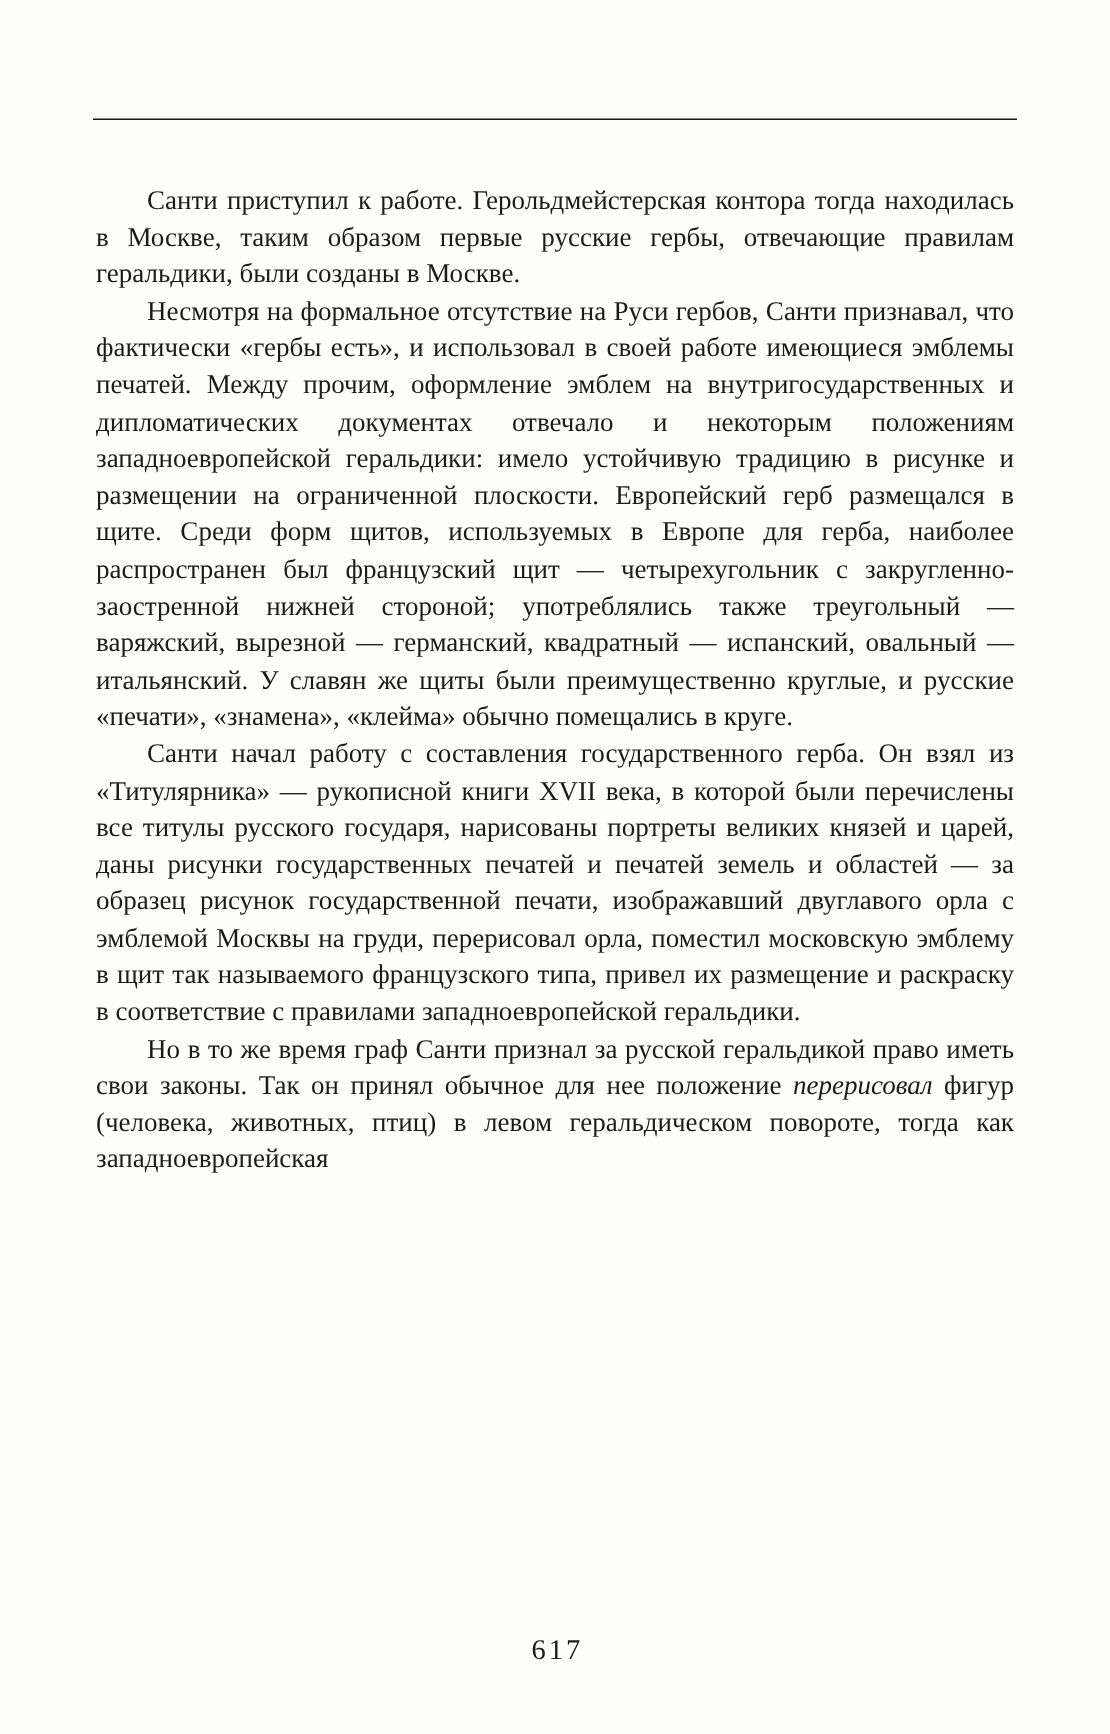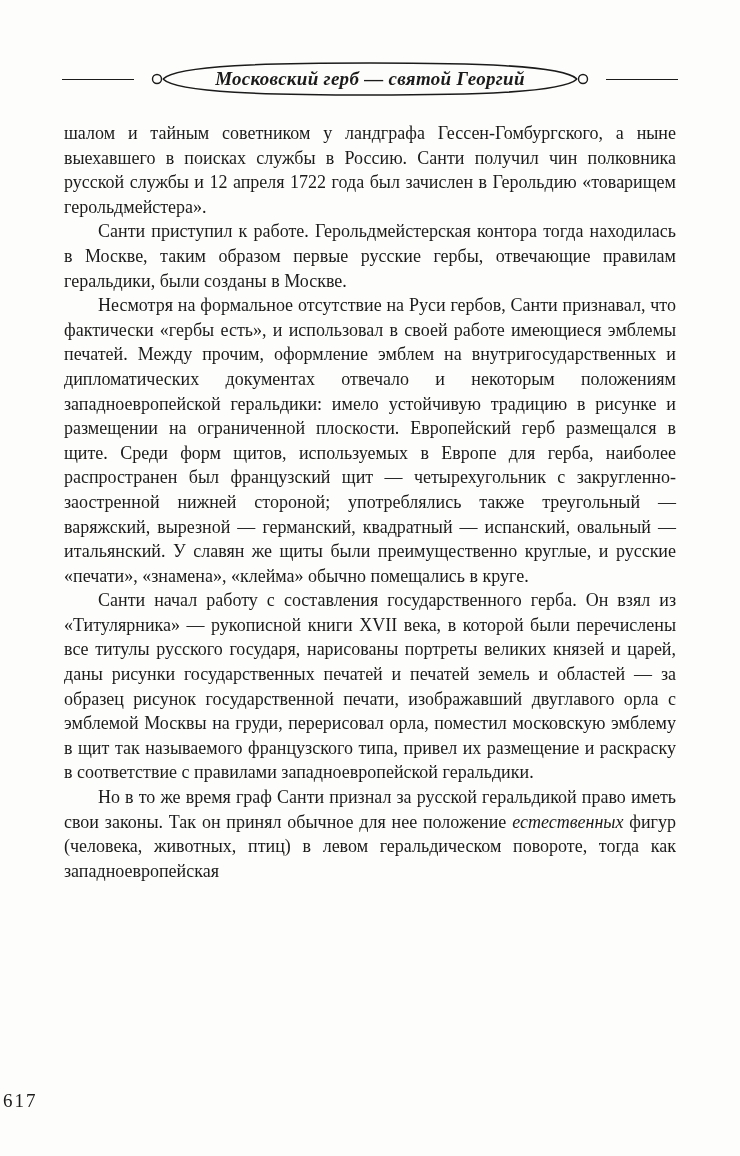--- a/index.html
+++ b/index.html
@@ -72,46 +72,37 @@
   }
   .body-text p.indent {
     text-indent: 34px;
   }
   
   .page-number {
     position: absolute;
     top: 1090px;
     left: 3px;
     right: 0;
+    text-align: center;
     font-size: 19px;
     letter-spacing: 2px;
   }
 </style>
 </head>
 <body>
 
 <div class="page">
 
   <div class="header-row">
     <span class="rule"></span>
-    <div class="cartouche">
-      <svg viewBox="0 0 462 42" aria-hidden="true">
-        <path d="M 24 21 C 38 7, 132 5, 231 5 C 330 5, 424 7, 438 21" fill="none" stroke="#1b1b1b" stroke-width="1.6"></path>
-        <path d="M 24 21 C 38 35, 132 37, 231 37 C 330 37, 424 35, 438 21" fill="none" stroke="#1b1b1b" stroke-width="1.6"></path>
-        <circle cx="18" cy="21" r="4.5" fill="none" stroke="#1b1b1b" stroke-width="1.4"></circle>
-        <circle cx="444" cy="21" r="4.5" fill="none" stroke="#1b1b1b" stroke-width="1.4"></circle>
-      </svg>
-      <span class="header-title">Московский герб — святой Георгий</span>
-    </div>
     <span class="rule"></span>
   </div>
 
   <div class="body-text">
-      <p class=""><span>шалом и тайным советником у ландграфа Гессен-Гомбургского, а ныне выехавшего в поисках службы в Россию. Санти получил чин полковника русской службы и 12 апреля 1722 года был зачислен в Герольдию «товарищем герольдмейстера».</span></p>
       <p class="indent"><span>Санти приступил к работе. Герольдмейстерская контора тогда находилась в Москве, таким образом первые русские гербы, отвечающие правилам геральдики, были созданы в Москве.</span></p>
       <p class="indent"><span>Несмотря на формальное отсутствие на Руси гербов, Санти признавал, что фактически «гербы есть», и использовал в своей работе имеющиеся эмблемы печатей. Между прочим, оформление эмблем на внутригосударственных и дипломатических документах отвечало и некоторым положениям западноевропейской геральдики: имело устойчивую традицию в рисунке и размещении на ограниченной плоскости. Европейский герб размещался в щите. Среди форм щитов, используемых в Европе для герба, наиболее распространен был французский щит — четырехугольник с закругленно-заостренной нижней стороной; употреблялись также треугольный — варяжский, вырезной — германский, квадратный — испанский, овальный — итальянский. У славян же щиты были преимущественно круглые, и русские «печати», «знамена», «клейма» обычно помещались в круге.</span></p>
       <p class="indent"><span>Санти начал работу с составления государственного герба. Он взял из «Титулярника» — рукописной книги XVII века, в которой были перечислены все титулы русского государя, нарисованы портреты великих князей и царей, даны рисунки государственных печатей и печатей земель и областей — за образец рисунок государственной печати, изображавший двуглавого орла с эмблемой Москвы на груди, перерисовал орла, поместил московскую эмблему в щит так называемого французского типа, привел их размещение и раскраску в соответствие с правилами западноевропейской геральдики.</span></p>
-      <p class="indent"><span>Но в то же время граф Санти признал за русской геральдикой право иметь свои законы. Так он принял обычное для нее положение </span><i>естественных</i><span> фигур (человека, животных, птиц) в левом геральдическом повороте, тогда как западноевропейская</span></p>
+      <p class="indent"><span>Но в то же время граф Санти признал за русской геральдикой право иметь свои законы. Так он принял обычное для нее положение </span><i>перерисовал</i><span> фигур (человека, животных, птиц) в левом геральдическом повороте, тогда как западноевропейская</span></p>
     </div>
 
   <div class="page-number">617</div>
 
 </div>
 
 </body></html>

